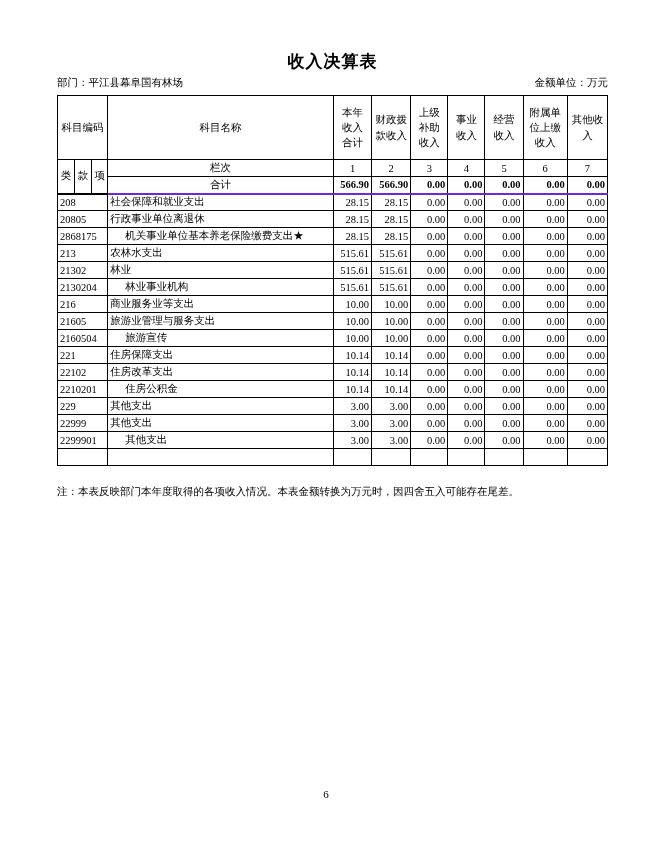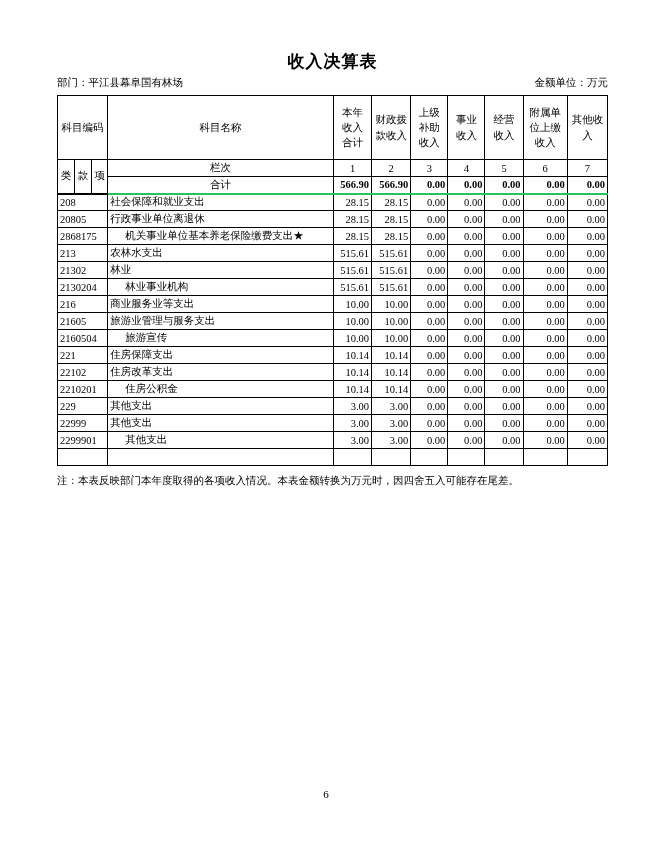--- a/index.html
+++ b/index.html
@@ -32,28 +32,28 @@
     font-weight: normal;
     padding: 0 2px;
     overflow: hidden;
     vertical-align: middle;
   }
   tr.head-main th { height: 64px; text-align: center; line-height: 1.45; padding: 0 3px; }
   tr.sub td, tr.sub th, tr.total td { height: 17px; }
   tr.sub th { text-align: center; }
   td.center { text-align: center; }
   td.num { text-align: right; padding-right: 3px; white-space: nowrap; }
-  tr.total td { border-bottom: 2px solid #22c55e; }
+  tr.total td { border-bottom: 2px solid #6d28d9; }
   tr.sub th[rowspan] { border-bottom: 2px solid #000; }
   tr.total td.num, tr.total td.bold { font-weight: bold; }
   tbody td { height: 17px; }
   td.code { text-align: left; padding-left: 2px; white-space: nowrap; }
   td.name { text-align: left; padding-left: 3px; white-space: nowrap; }
   td.name.indent { padding-left: 17px; }
-  .note { font-size: 10.5px; margin-top: 8px; white-space: nowrap; }
+  .note { font-size: 10.5px; margin-top: 19px; white-space: nowrap; }
   .pageno {
     position: absolute;
     left: 0; top: 788px;
     width: 652px;
     text-align: center;
     font-size: 11px;
   }
 </style>
 </head>
 <body>

